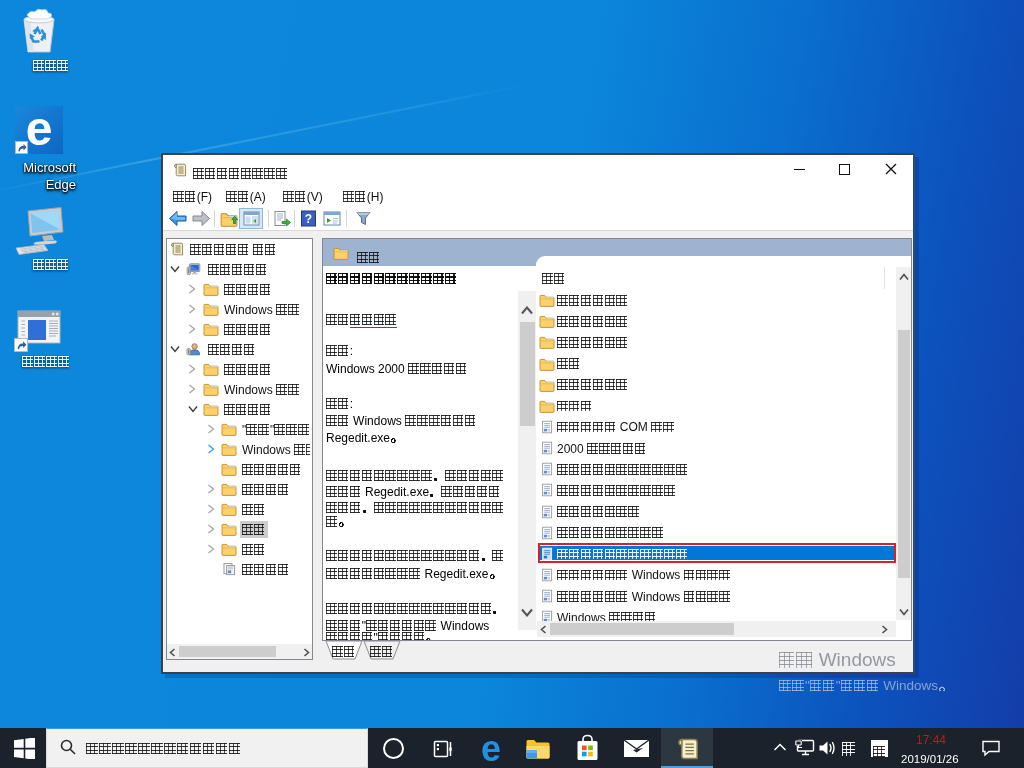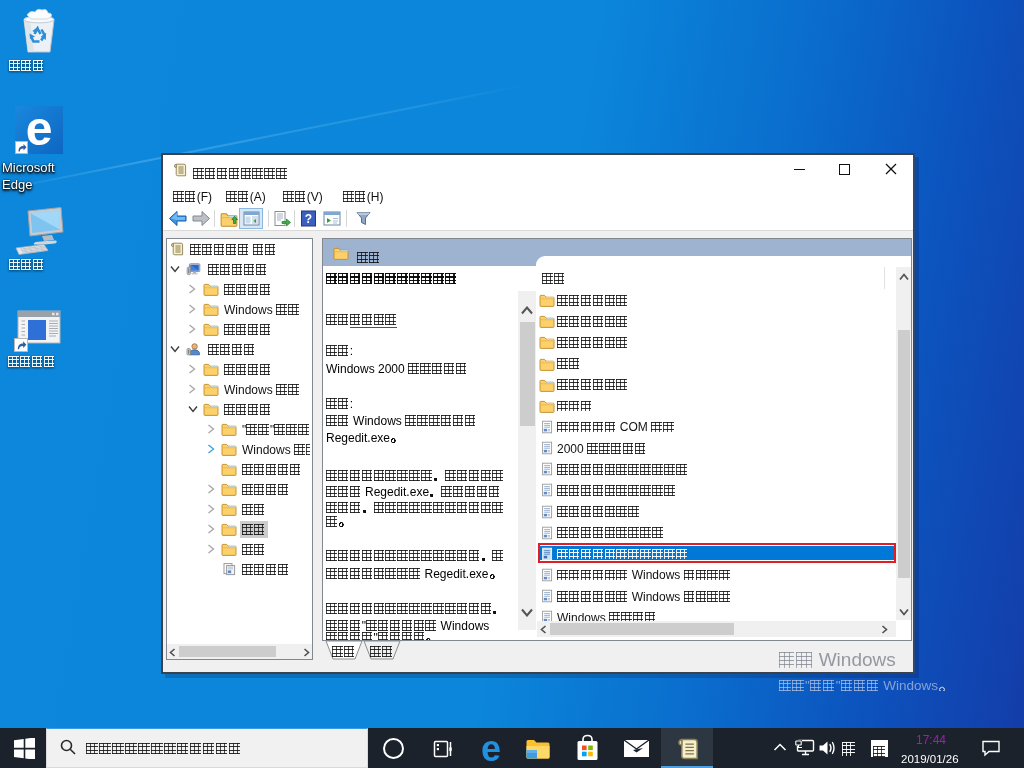--- a/index.html
+++ b/index.html
@@ -19,21 +19,21 @@
 i.pc{background-image:radial-gradient(circle at 2.6px 9.4px,#111 0 1.5px,transparent 1.8px);}
 i.wm{background-image:repeating-linear-gradient(to bottom,rgba(125,130,140,.75) 0 1.3px,transparent 1.3px 4px),
 repeating-linear-gradient(to right,rgba(125,130,140,.65) 0 1.3px,transparent 1.3px 5px);}
 i.wm2{background-image:repeating-linear-gradient(to bottom,rgba(185,198,225,.7) 0 1px,transparent 1px 3.4px),
 repeating-linear-gradient(to right,rgba(185,198,225,.6) 0 1px,transparent 1px 4.2px);}
 #desk{position:absolute;left:0;top:0;width:1024px;height:768px;
 background:linear-gradient(100deg,#0C87DB 0%,#0B86DA 52%,#0A6ECE 70%,#0C53BE 85%,#143CA8 100%);}
 #beam{position:absolute;left:-20px;top:193px;width:560px;height:2px;
 background:linear-gradient(to right,rgba(140,210,250,0),rgba(140,210,250,.32) 30%,rgba(140,210,250,.16) 80%,transparent);
 transform:rotate(-11.3deg);transform-origin:0 0;}
-.dlabel{position:absolute;text-align:left;color:#fff;font-size:13px;
+.dlabel{position:absolute;text-align:right;color:#fff;font-size:13px;
 text-shadow:0 1px 2px rgba(0,0,0,.85),0 0 2px rgba(0,0,0,.5);filter:drop-shadow(0 1px 1px rgba(0,0,0,.75));}
 .tsep{position:absolute;width:1px;height:17px;background:#D6D6D6;}
 .sbtrack{position:absolute;background:#F0F0F0;}
 .sbthumb{position:absolute;background:#CDCDCD;}
 .trow{position:absolute;height:20px;font-size:12px;color:#111;white-space:nowrap;}
 .lrow{position:absolute;height:21px;font-size:12px;color:#111;white-space:nowrap;}
 </style></head><body>
 <div id="desk"></div>
 <div id="beam"></div>
 
@@ -501,16 +501,16 @@
     <rect x="1.8" y="2" width="5.4" height="4" rx="0.6" fill="none" stroke="#fff" stroke-width="1.1"></rect>
     <path d="M4.5 6 V8.5 H8" fill="none" stroke="#fff" stroke-width="1.1"></path>
   </svg>
 <svg class="ab" style="left:818px;top:740px" width="19" height="16" viewBox="0 0 19 16">
 <path d="M1.5 5.5 H5 L9.5 1.5 V14.5 L5 10.5 H1.5 Z" fill="#fff"></path>
 <path d="M12 4.5 Q14 8 12 11.5 M14.5 2.5 Q17.5 8 14.5 13.5" fill="none" stroke="#fff" stroke-width="1.4" stroke-linecap="round"></path>
   </svg>
 <div class="ab" style="left:842px;top:740px;"><i class="g15 w"></i></div>
 <div class="ab" style="left:871px;top:740px;width:17px;height:17px;background:#fff;"></div>
 <div class="ab" style="left:873px;top:742px;"><i class="g13"></i></div>
-<div class="ab" style="left:916px;top:732.5px;width:50px;font-size:12px;color:#a21caf;">17:44</div>
+<div class="ab" style="left:916px;top:732.5px;width:50px;font-size:12px;color:#b91c1c;">17:44</div>
 <div class="ab" style="left:901px;top:752.5px;width:70px;font-size:11.5px;color:#fff;">2019/01/26</div>
 <svg class="ab" style="left:981px;top:740px" width="20" height="17" viewBox="0 0 20 17">
 <path d="M2 1.5 H18 V11.5 H8 L4 15 V11.5 H2 Z" fill="none" stroke="#fff" stroke-width="1.4"></path>
   </svg>
 </body></html>

